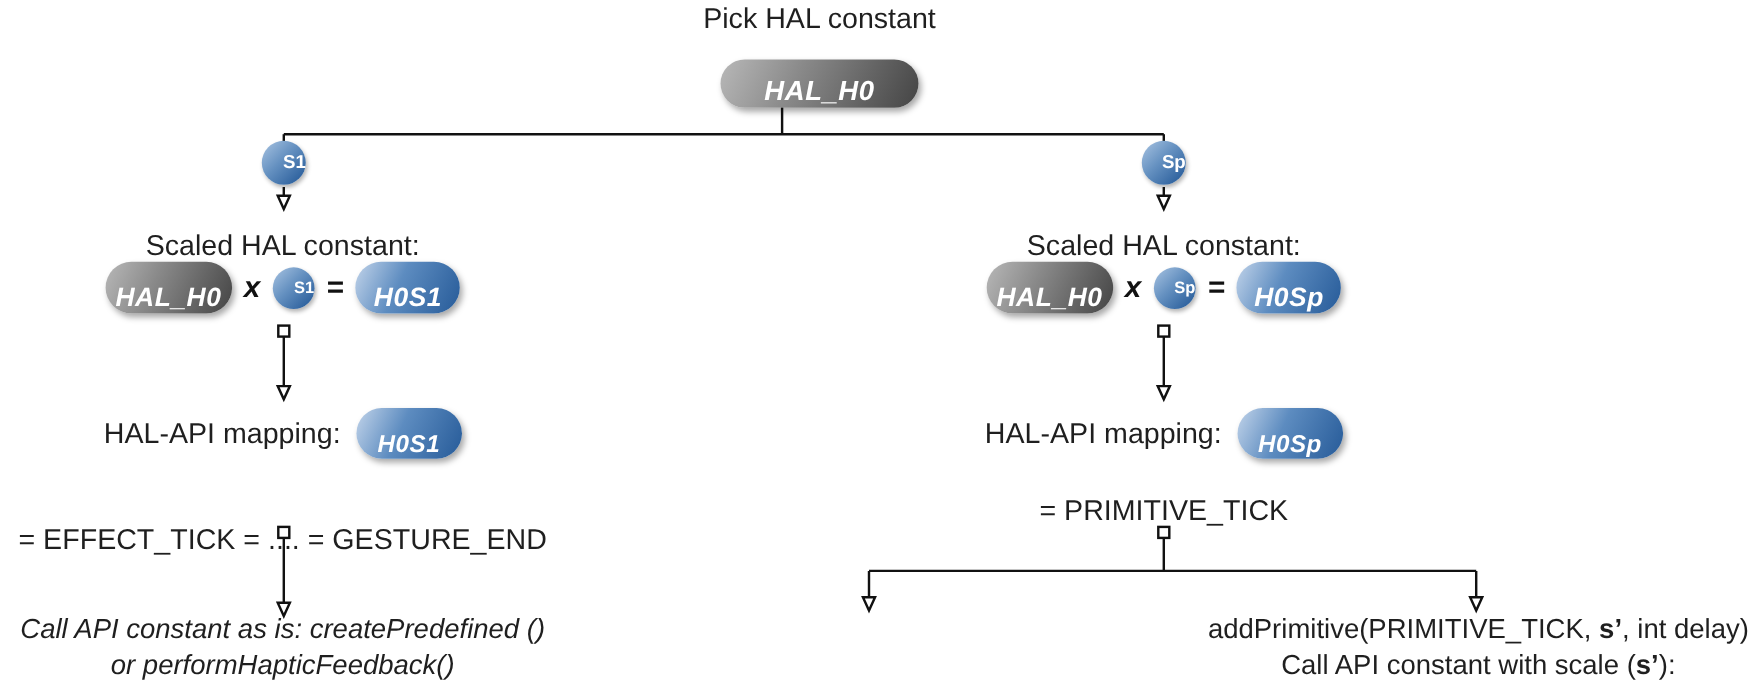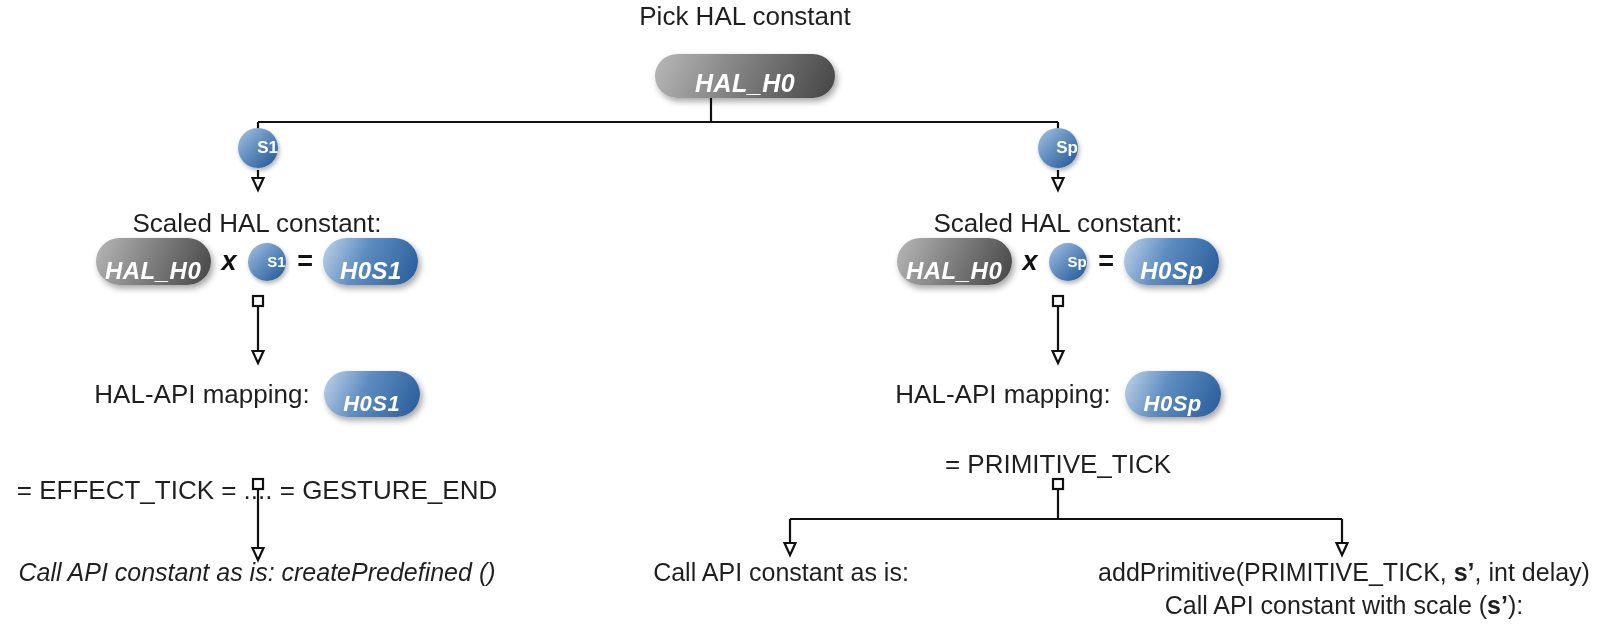--- a/index.html
+++ b/index.html
@@ -138,20 +138,21 @@
     <span>H0S1</span>
   </div>
 </div>
 
 <div class="col-block" style="left:7px;top:426px;width:500px;margin-top:48px;">
   <span class="txt">= EFFECT_TICK = .... = GESTURE_END</span>
 </div>
 
 <div class="abs action" style="left:0;top:556px;width:514px;font-style:italic;">
   <div class="txt-line">Call API constant as is: createPredefined ()</div>
+  <div class="txt-line">or performHapticFeedback()</div>
 </div>
 
 <div class="col-block" style="left:808px;top:207px;width:500px;">
   <span class="txt">Scaled HAL constant:</span>
 </div>
 
 <div class="col-block formula-row" style="left:808px;top:238px;width:500px;">
   <div class="pill pill-gray pill-row pill-hal">
     <span>HAL_H0</span>
   </div>
@@ -170,19 +171,18 @@
   <div class="pill pill-blue pill-map">
     <span>H0Sp</span>
   </div>
 </div>
 
 <div class="col-block" style="left:808px;top:448px;width:500px;">
   <span class="txt">= PRIMITIVE_TICK</span>
 </div>
 
 <div class="abs action" style="left:524px;top:556px;width:514px;">
-  <div class="txt-line">Call API constant as is:</div>
 </div>
 
 <div class="abs action" style="left:1087px;top:556px;width:514px;">
   <div class="txt-line"><span>addPrimitive(PRIMITIVE_TICK, </span><b>s’</b><span>, int delay)</span></div>
   <div class="txt-line"><span>Call API constant with scale (</span><b>s’</b><span>):</span></div>
 </div>
 
 </body></html>

